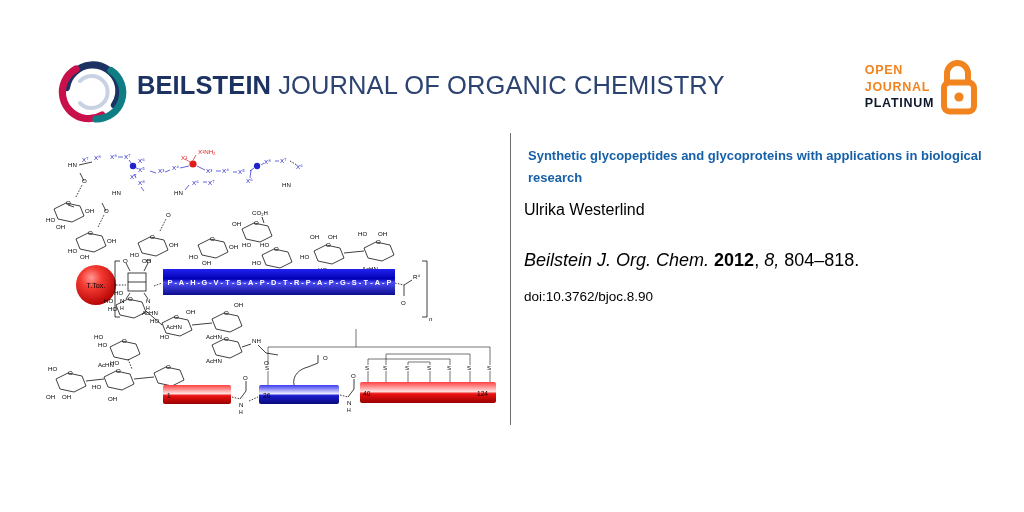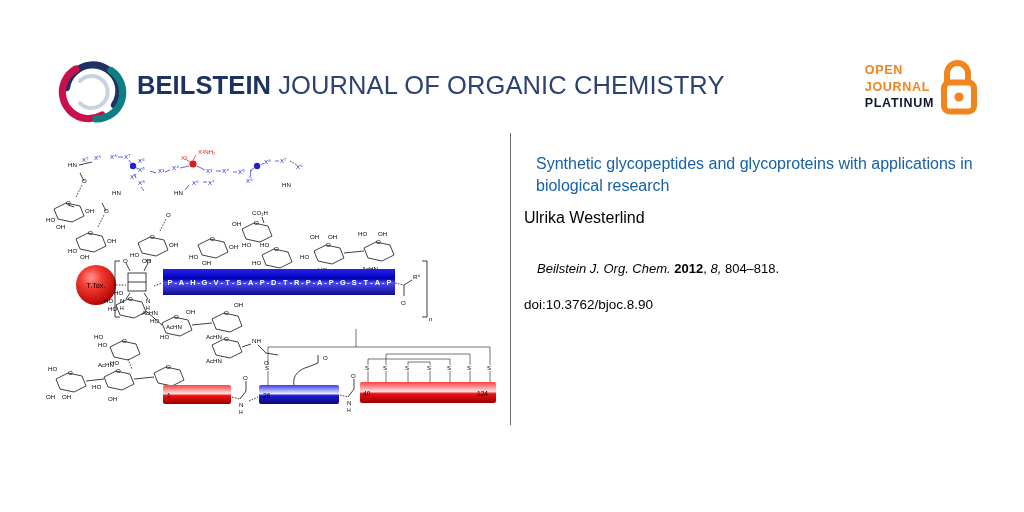--- a/index.html
+++ b/index.html
@@ -69,34 +69,34 @@
   }
 
   
   #article-meta {
     position: absolute;
     left: 524px; top: 141px;
     width: 470px;
   }
   #article-title {
     color: #1660a8;
-    font-size: 16px;
-    font-weight: normal;
+    font-size: 13px;
+    font-weight: bold;
     line-height: 21.5px;
-    margin: 12px;
+    margin: 4px;
   }
   #article-authors {
     margin: 12px 0 0 0;
     font-size: 16px;
     color: #000;
     line-height: 19px;
   }
   #article-citation {
-    margin: 33px 0 0 13px;
-    font-size: 13px;
+    margin: 33px 0 0 0;
+    font-size: 18px;
     line-height: 17px;
     font-style: italic;
   }
   #article-citation .cit-year { font-weight: bold; font-style: normal; }
   #article-citation .cit-vol { font-style: italic; }
   #article-citation .cit-pages { font-style: normal; }
   #article-doi {
     margin: 19px 0 0 0;
     font-size: 13.5px;
     line-height: 17px;

